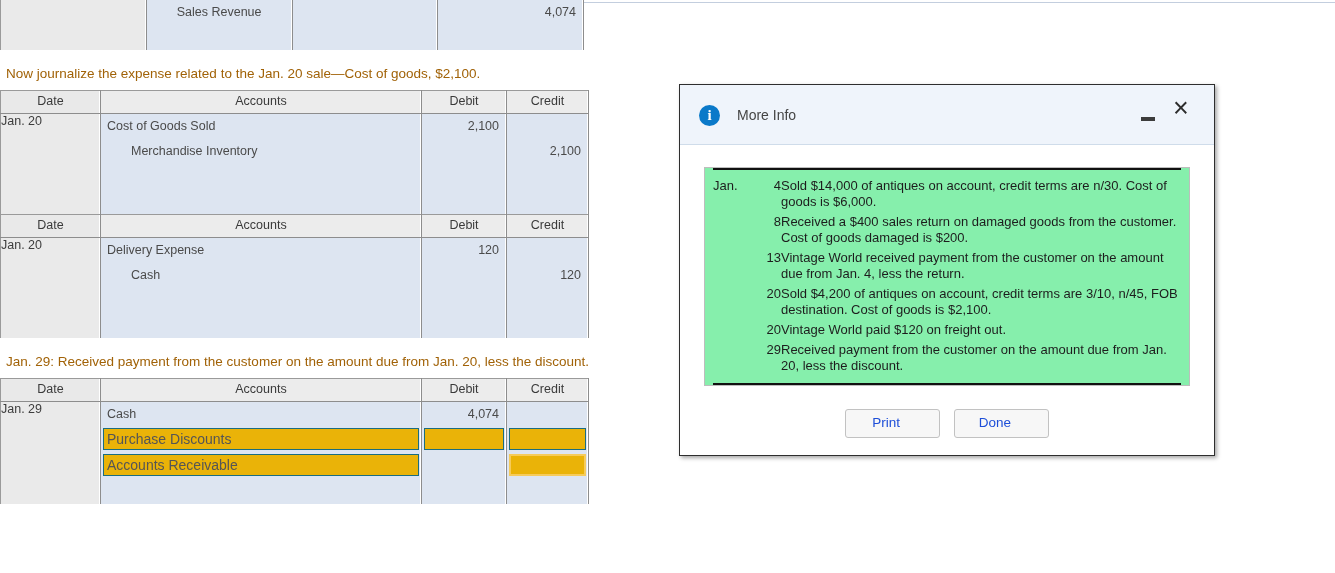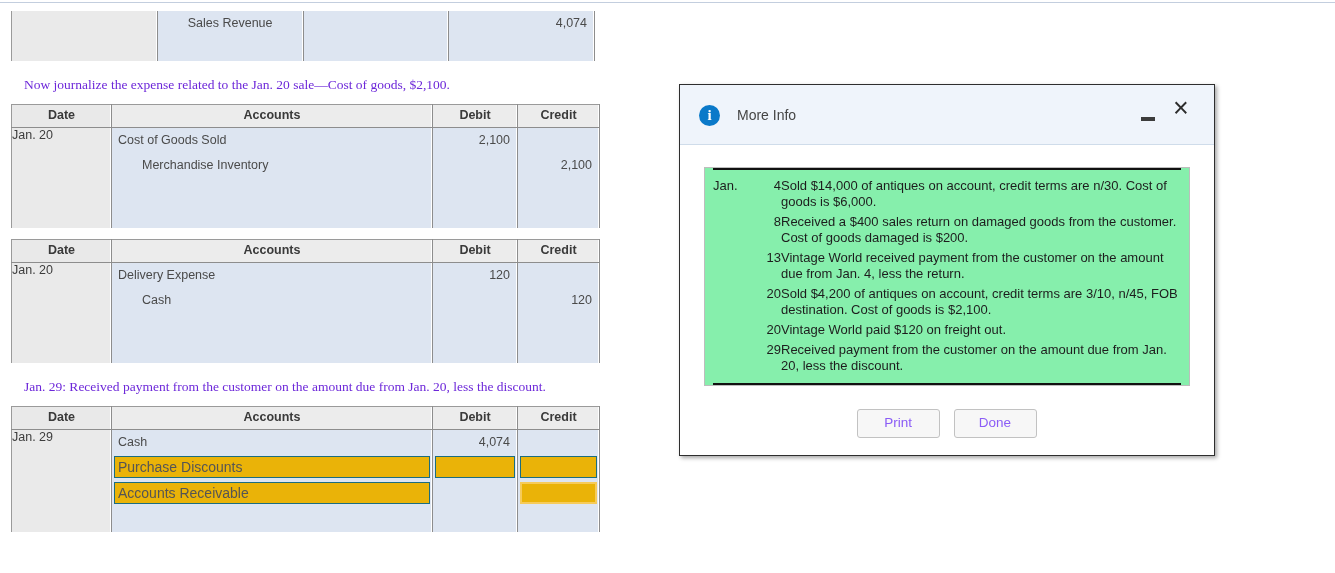--- a/index.html
+++ b/index.html
@@ -28,48 +28,47 @@
 
   
   .worksheet {
     position: absolute;
     top: 0; left: 0;
     width: 600px;
   }
 
   .prompt {
     font-size: 13.5px;
-    color: #6d28d9;
-    padding: 0 0 0 24px;
+    color: #a16207;
+    padding: 0 0 0 6px;
     line-height: 16px;
     white-space: nowrap;
-    font-family: Liberation Serif, serif;
   }
 
   
   table.journal {
     border-collapse: collapse;
     table-layout: fixed;
     width: 584px;
-    margin: 11px;
+    margin: 0;
     border-left: 1px solid #9a9a9a;
   }
   table.journal th, table.journal td {
     border-right: 1px solid #8d8d8d;
     box-shadow: inset -2px 0 0 -1px #ffffff;
     padding: 0;
     vertical-align: top;
     font-weight: normal;
   }
   table.journal thead th {
     height: 22px;
     background: #e9e9e9;
     border-top: 1px solid #9a9a9a;
     border-bottom: 1px solid #8d8d8d;
-    font-weight: bold;
+    font-weight: normal;
     font-size: 12.5px;
     color: #3a3a3a;
     text-align: center;
     line-height: 21px;
   }
   table.journal thead th.hdr-accounts,
   table.journal thead th.hdr-debit,
   table.journal thead th.hdr-credit {
     background: #ececec;
   }
@@ -224,27 +223,27 @@
     position: absolute;
     left: 0; bottom: 0;
     width: 100%;
     height: 62px;
     text-align: center;
   }
   .dlg-btn {
     display: inline-block;
     min-width: 54px;
     margin: 16px 5px 0 5px;
-    padding: 5px 14px 6px 13px;
+    padding: 5px 26px 6px 13px;
     background: #f7f7f7;
     border: 1px solid #c2c2c2;
     border-radius: 3px;
     font-family: "Liberation Sans", sans-serif;
     font-size: 13.5px;
-    color: #8b5cf6;
+    color: #1d4ed8;
     cursor: pointer;
     line-height: 16px;
   }
 </style>
 </head>
 <body>
 
 <div class="top-rule"></div>
 
 <div class="worksheet">

